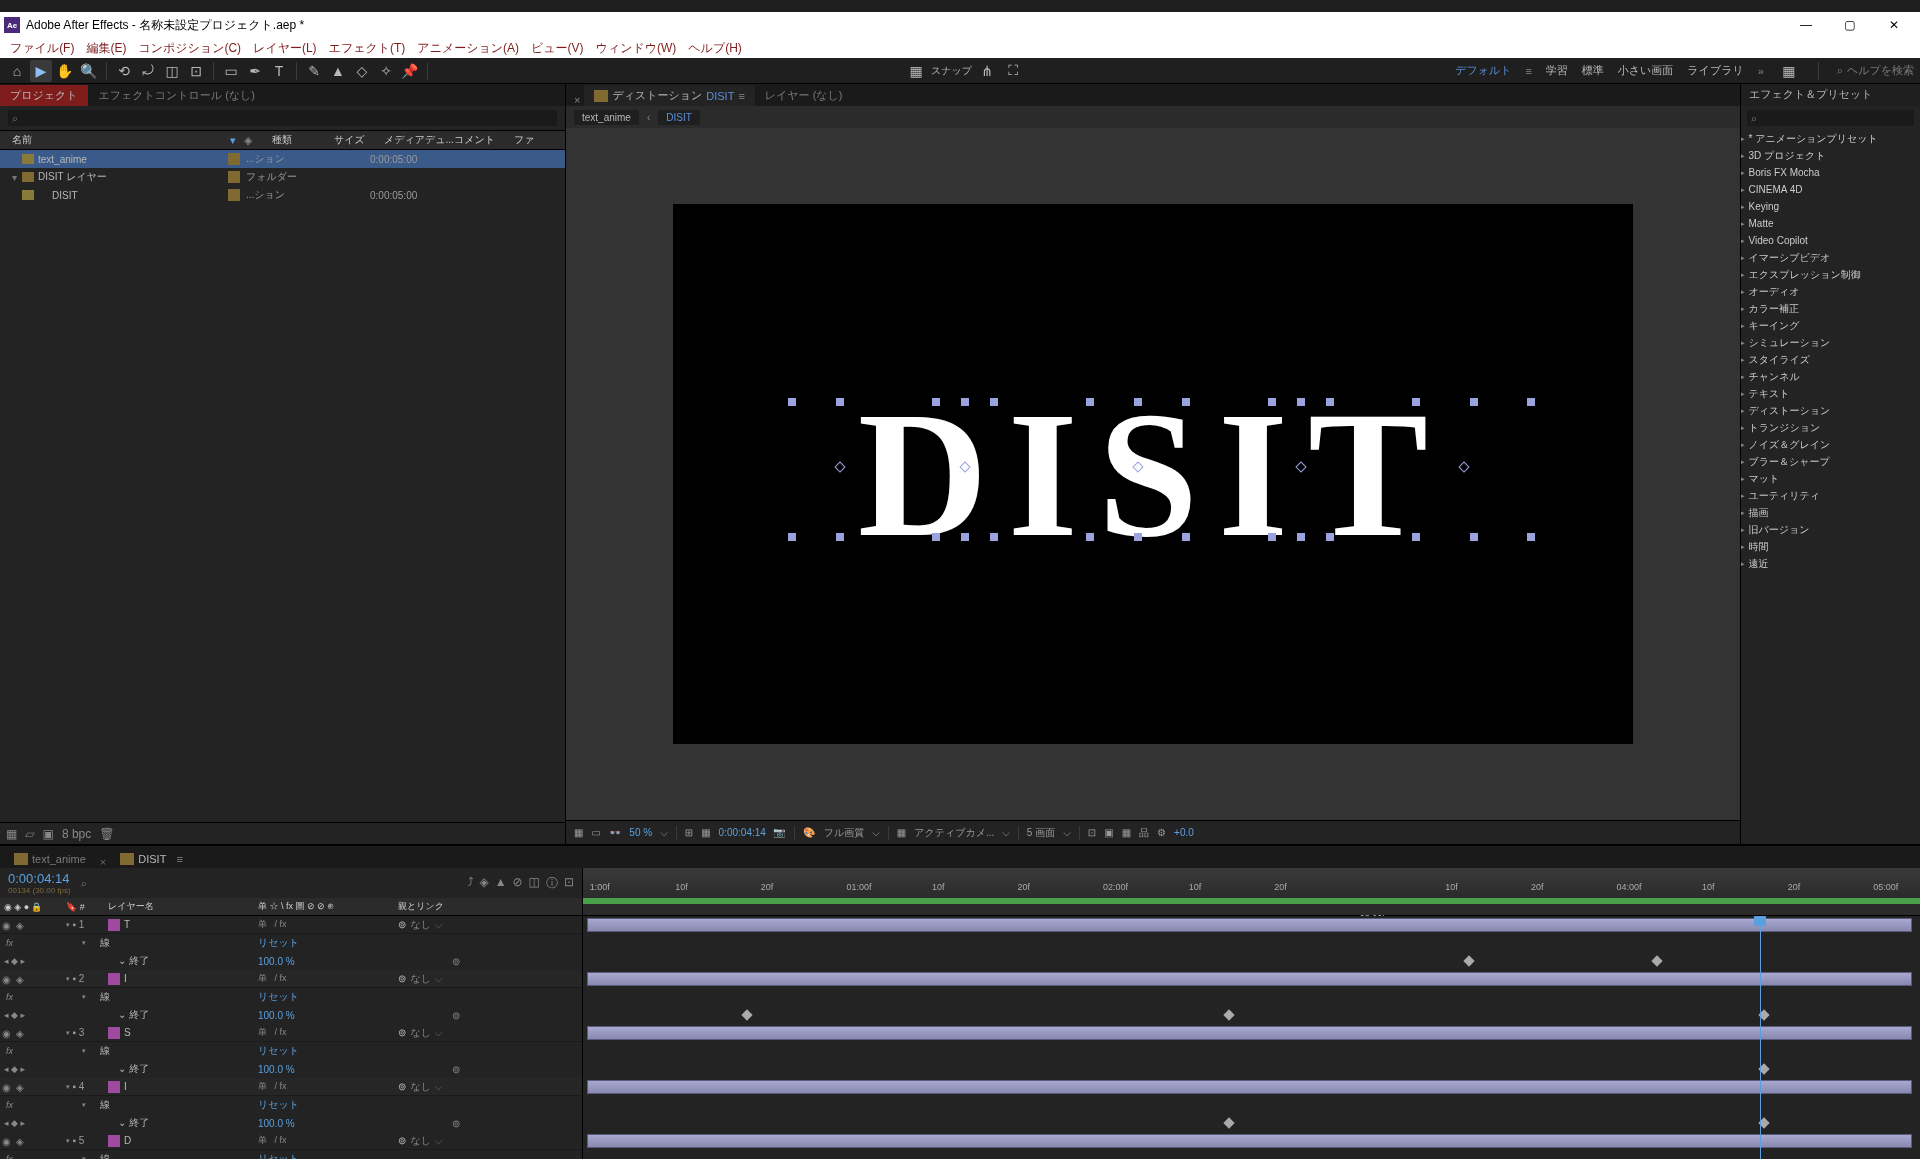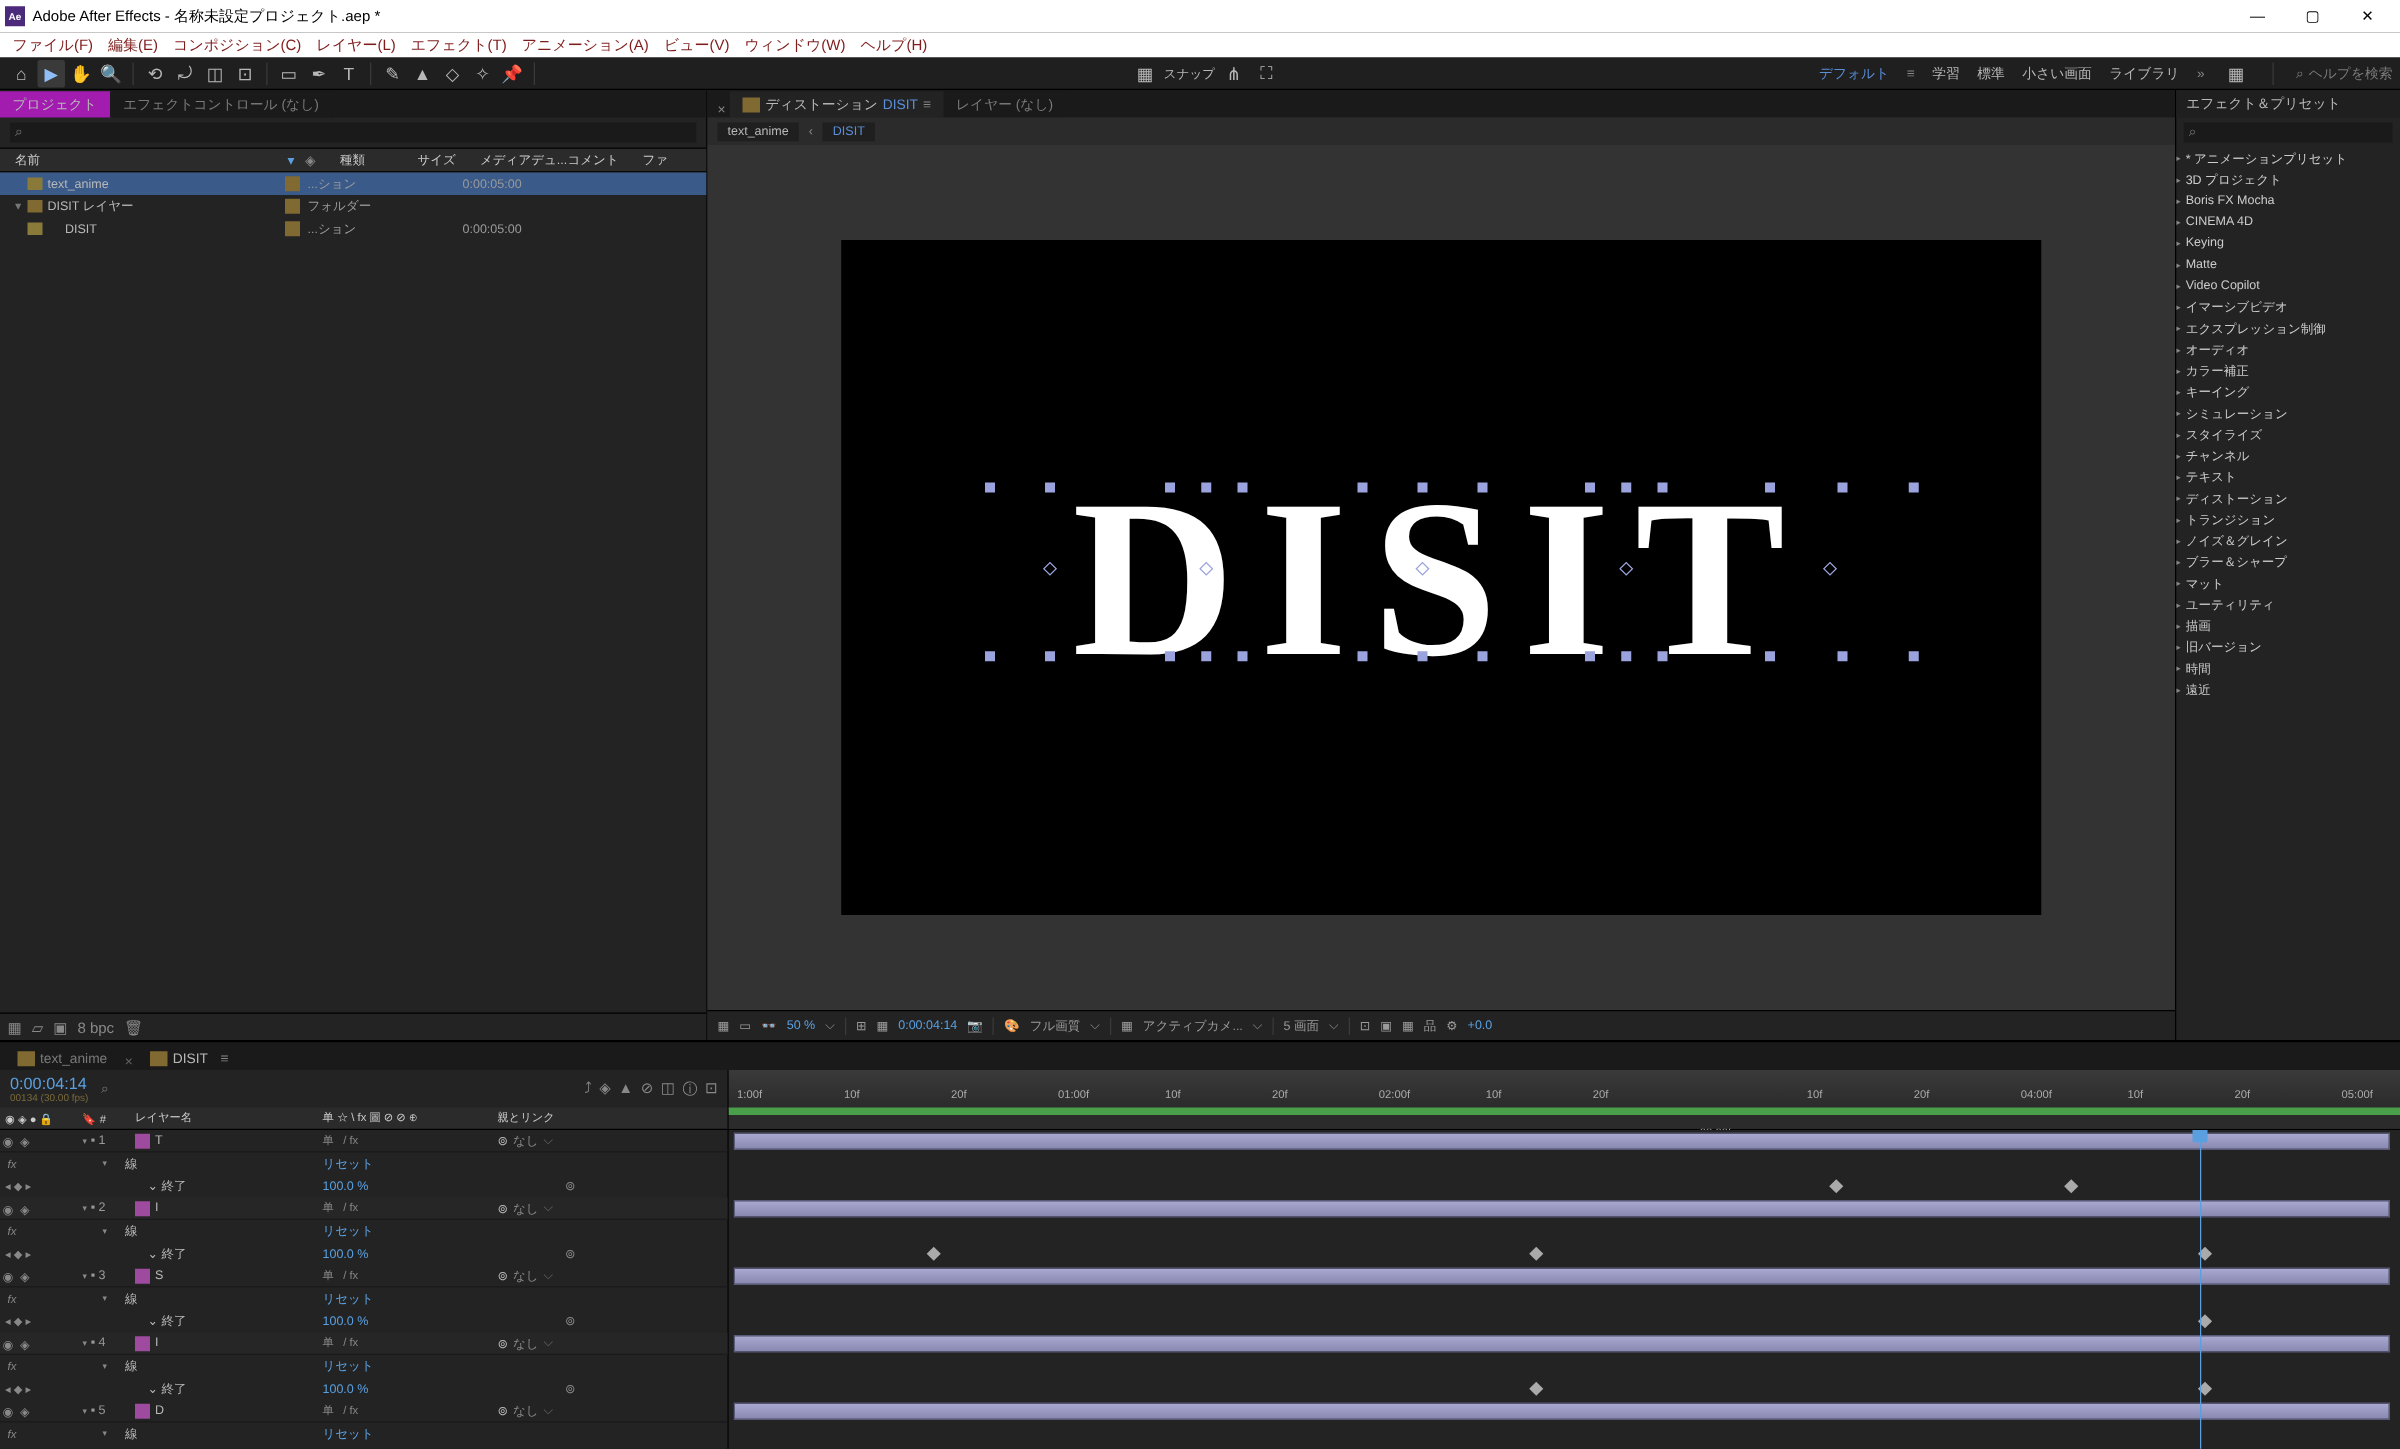--- a/index.html
+++ b/index.html
@@ -1,19 +1,19 @@
 <!DOCTYPE html>
 <html><head>
 <meta charset="utf-8">
 <style>
 * { margin: 0; padding: 0; box-sizing: border-box; font-family: "Segoe UI", "Yu Gothic UI", sans-serif; }
 body { background: #1e1e1e; color: #b8b8b8; font-size: 11px; overflow: hidden; width: 1920px; height: 1159px; }
 
 
-.titlebar { height: 26px; background: #fff; display: flex; align-items: center; justify-content: space-between; padding: 0 4px; }
+.titlebar { height: 26px; background: #fff; display: flex; align-items: center; justify-content: space-between; padding: 0 4px; margin-top: 12px; }
 .titlebar-left { display: flex; align-items: center; gap: 6px; }
 .ae-icon { width: 16px; height: 16px; background: #4b2a7b; color: #fff; font-size: 8px; font-weight: bold; display: flex; align-items: center; justify-content: center; }
 .title-text { color: #000; font-size: 12px; }
 .win-controls { display: flex; }
 .win-btn { width: 44px; height: 24px; display: flex; align-items: center; justify-content: center; color: #000; font-size: 12px; }
 
 
 .menubar { height: 20px; background: #fff; display: flex; align-items: center; padding: 0 4px; }
 .menu-item { color: #7f1d1d; font-size: 12px; padding: 0 6px; }
 
@@ -28,21 +28,21 @@
 .workspace-item { font-size: 11px; cursor: pointer; }
 .workspace-item.active { color: #5a8fd9; }
 .search-box { display: flex; align-items: center; gap: 4px; color: #7a7a7a; }
 
 
 .main { display: flex; height: 760px; }
 
 
 .left-panel { width: 566px; background: #232323; display: flex; flex-direction: column; border-right: 1px solid #000; }
 .panel-tabs { height: 22px; background: #1a1a1a; display: flex; align-items: flex-end; }
-.tab { padding: 3px 10px; font-size: 11px; background: #a21caf; border-right: 1px solid #1a1a1a; }
+.tab { padding: 3px 10px; font-size: 11px; background: #7f1d1d; border-right: 1px solid #1a1a1a; }
 .tab.dim { background: #1a1a1a; color: #7a7a7a; }
 .proj-info { height: 70px; display: flex; align-items: flex-start; padding: 6px; gap: 8px; }
 .proj-thumb { width: 90px; height: 60px; background: #000; border: 1px solid #3a3a3a; }
 .proj-text { font-size: 10px; line-height: 14px; }
 .proj-text .name { color: #ccc; }
 .proj-search { padding: 4px 8px; }
 .proj-search input { width: 100%; background: #1a1a1a; border: none; color: #b8b8b8; padding: 2px 4px; font-size: 11px; }
 .proj-cols { height: 20px; background: #2b2b2b; display: flex; align-items: center; padding-left: 12px; border-top: 1px solid #000; border-bottom: 1px solid #000; }
 .proj-col { font-size: 10px; color: #ccc; }
 .col-name { width: 218px; }

